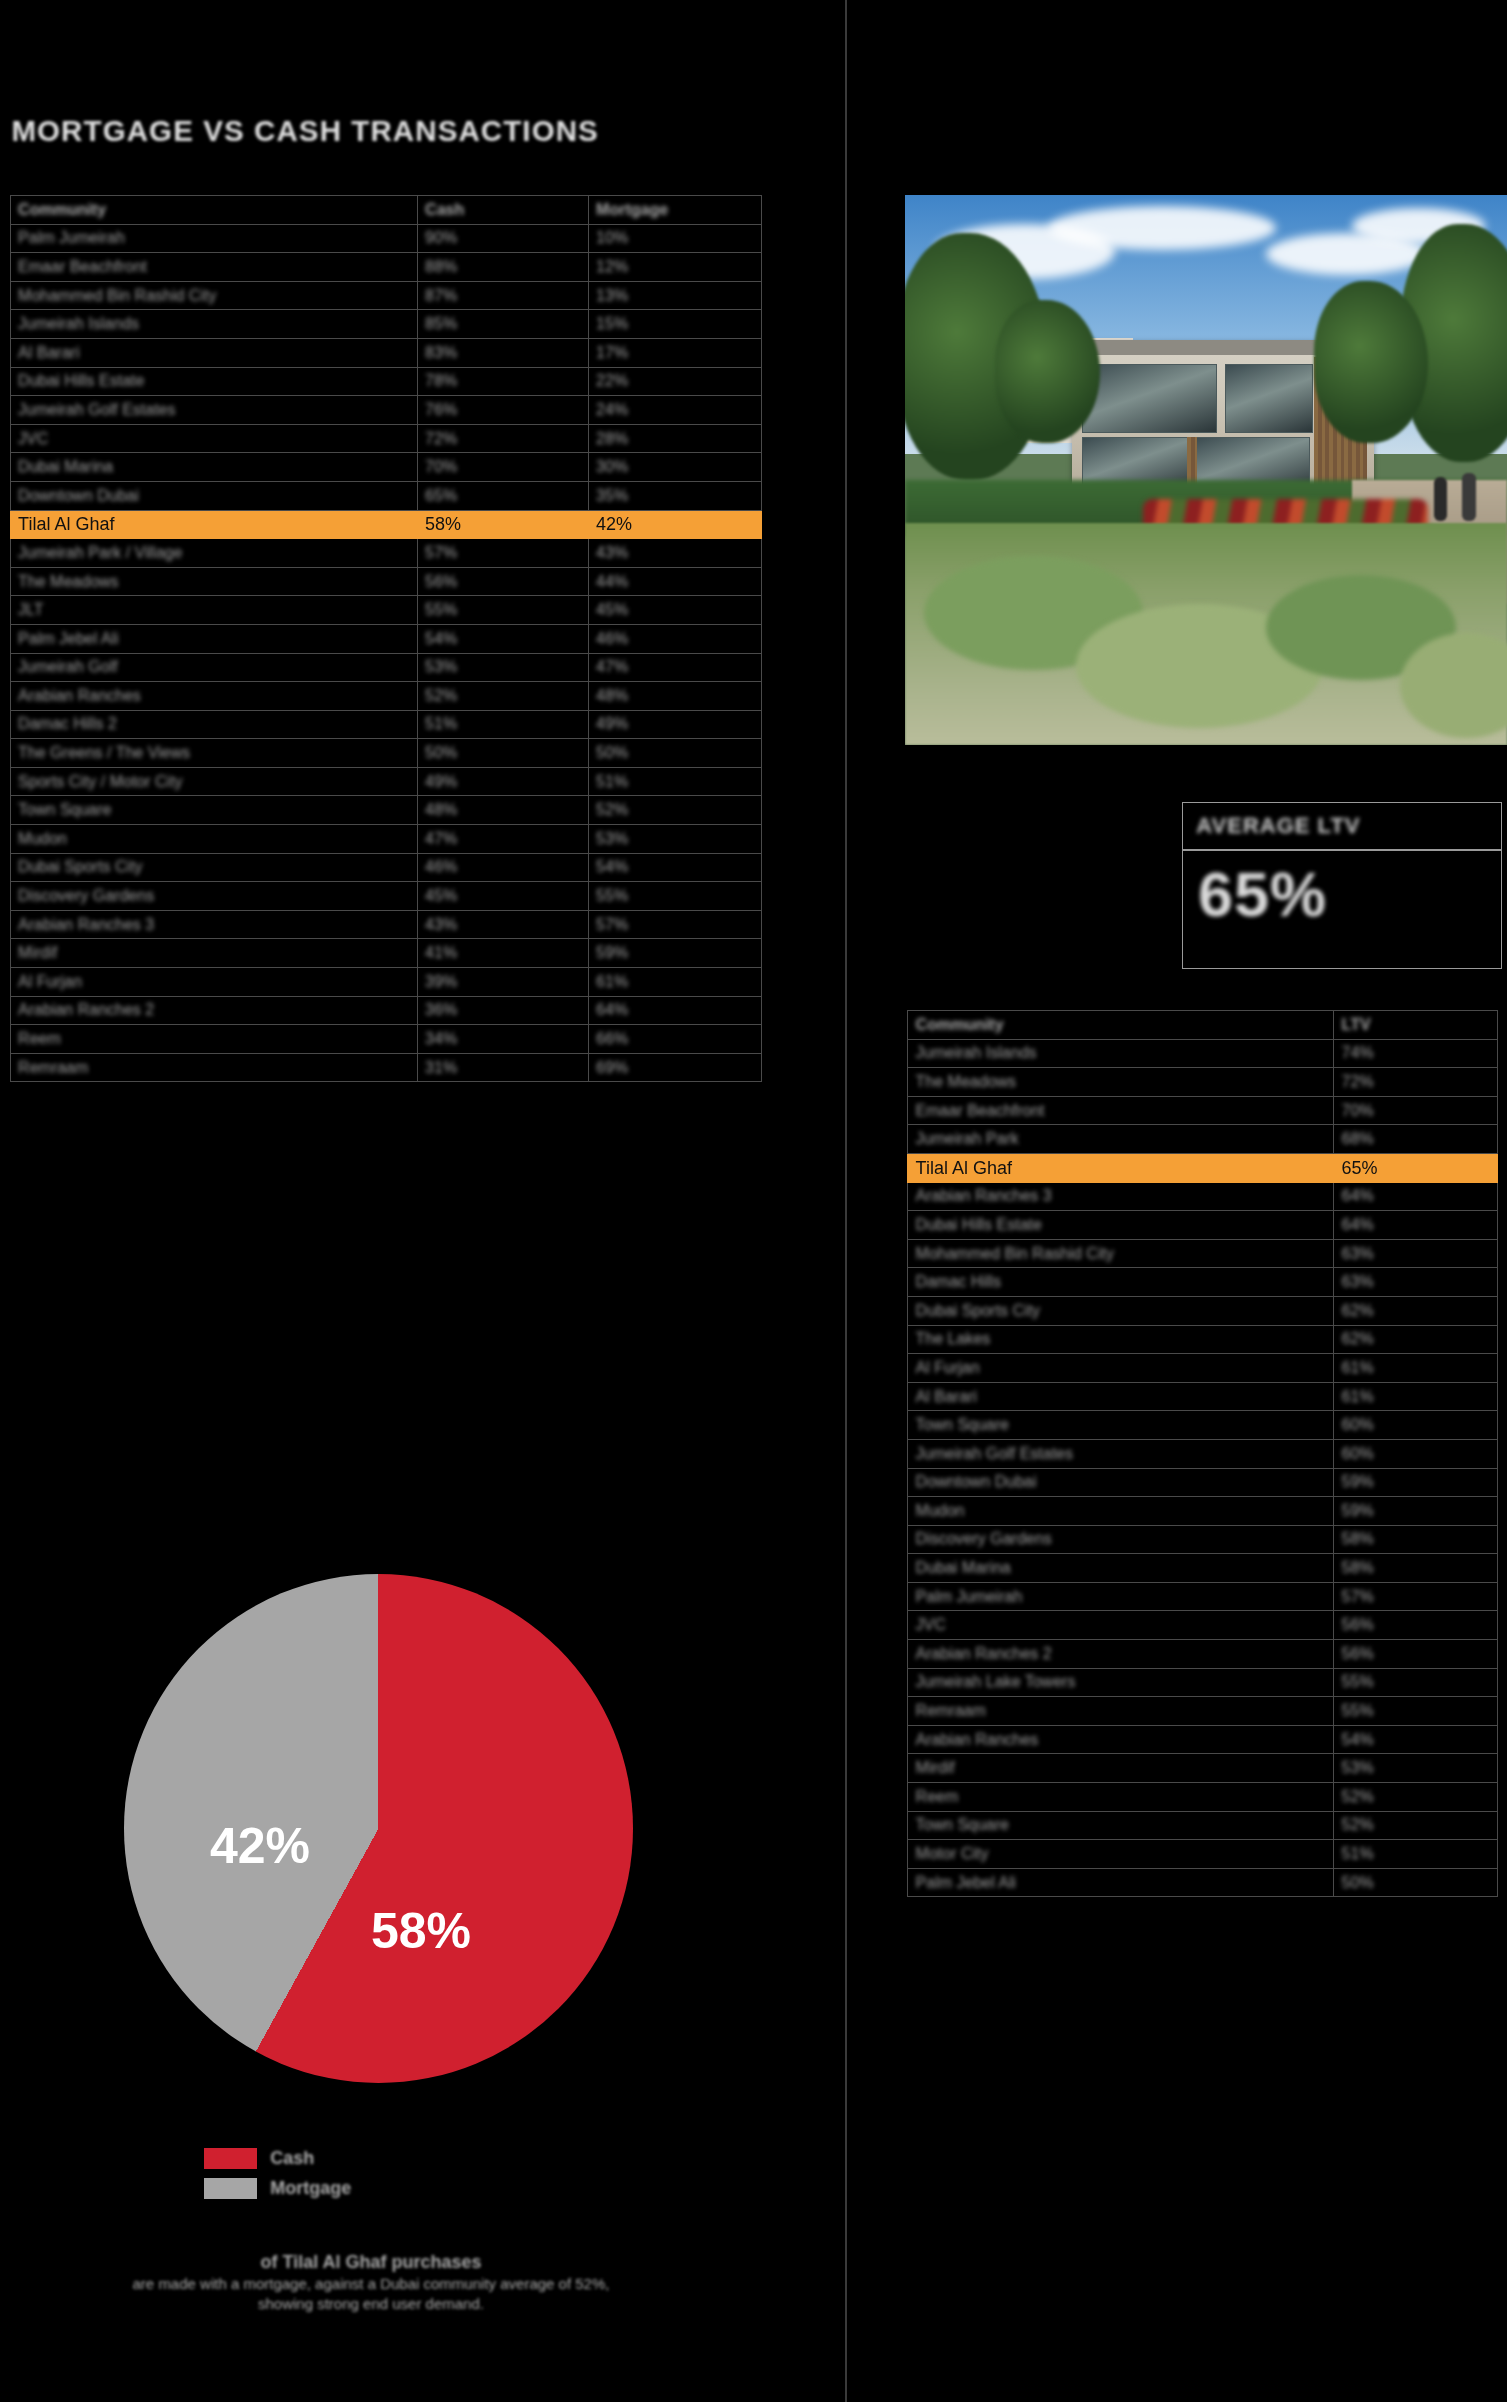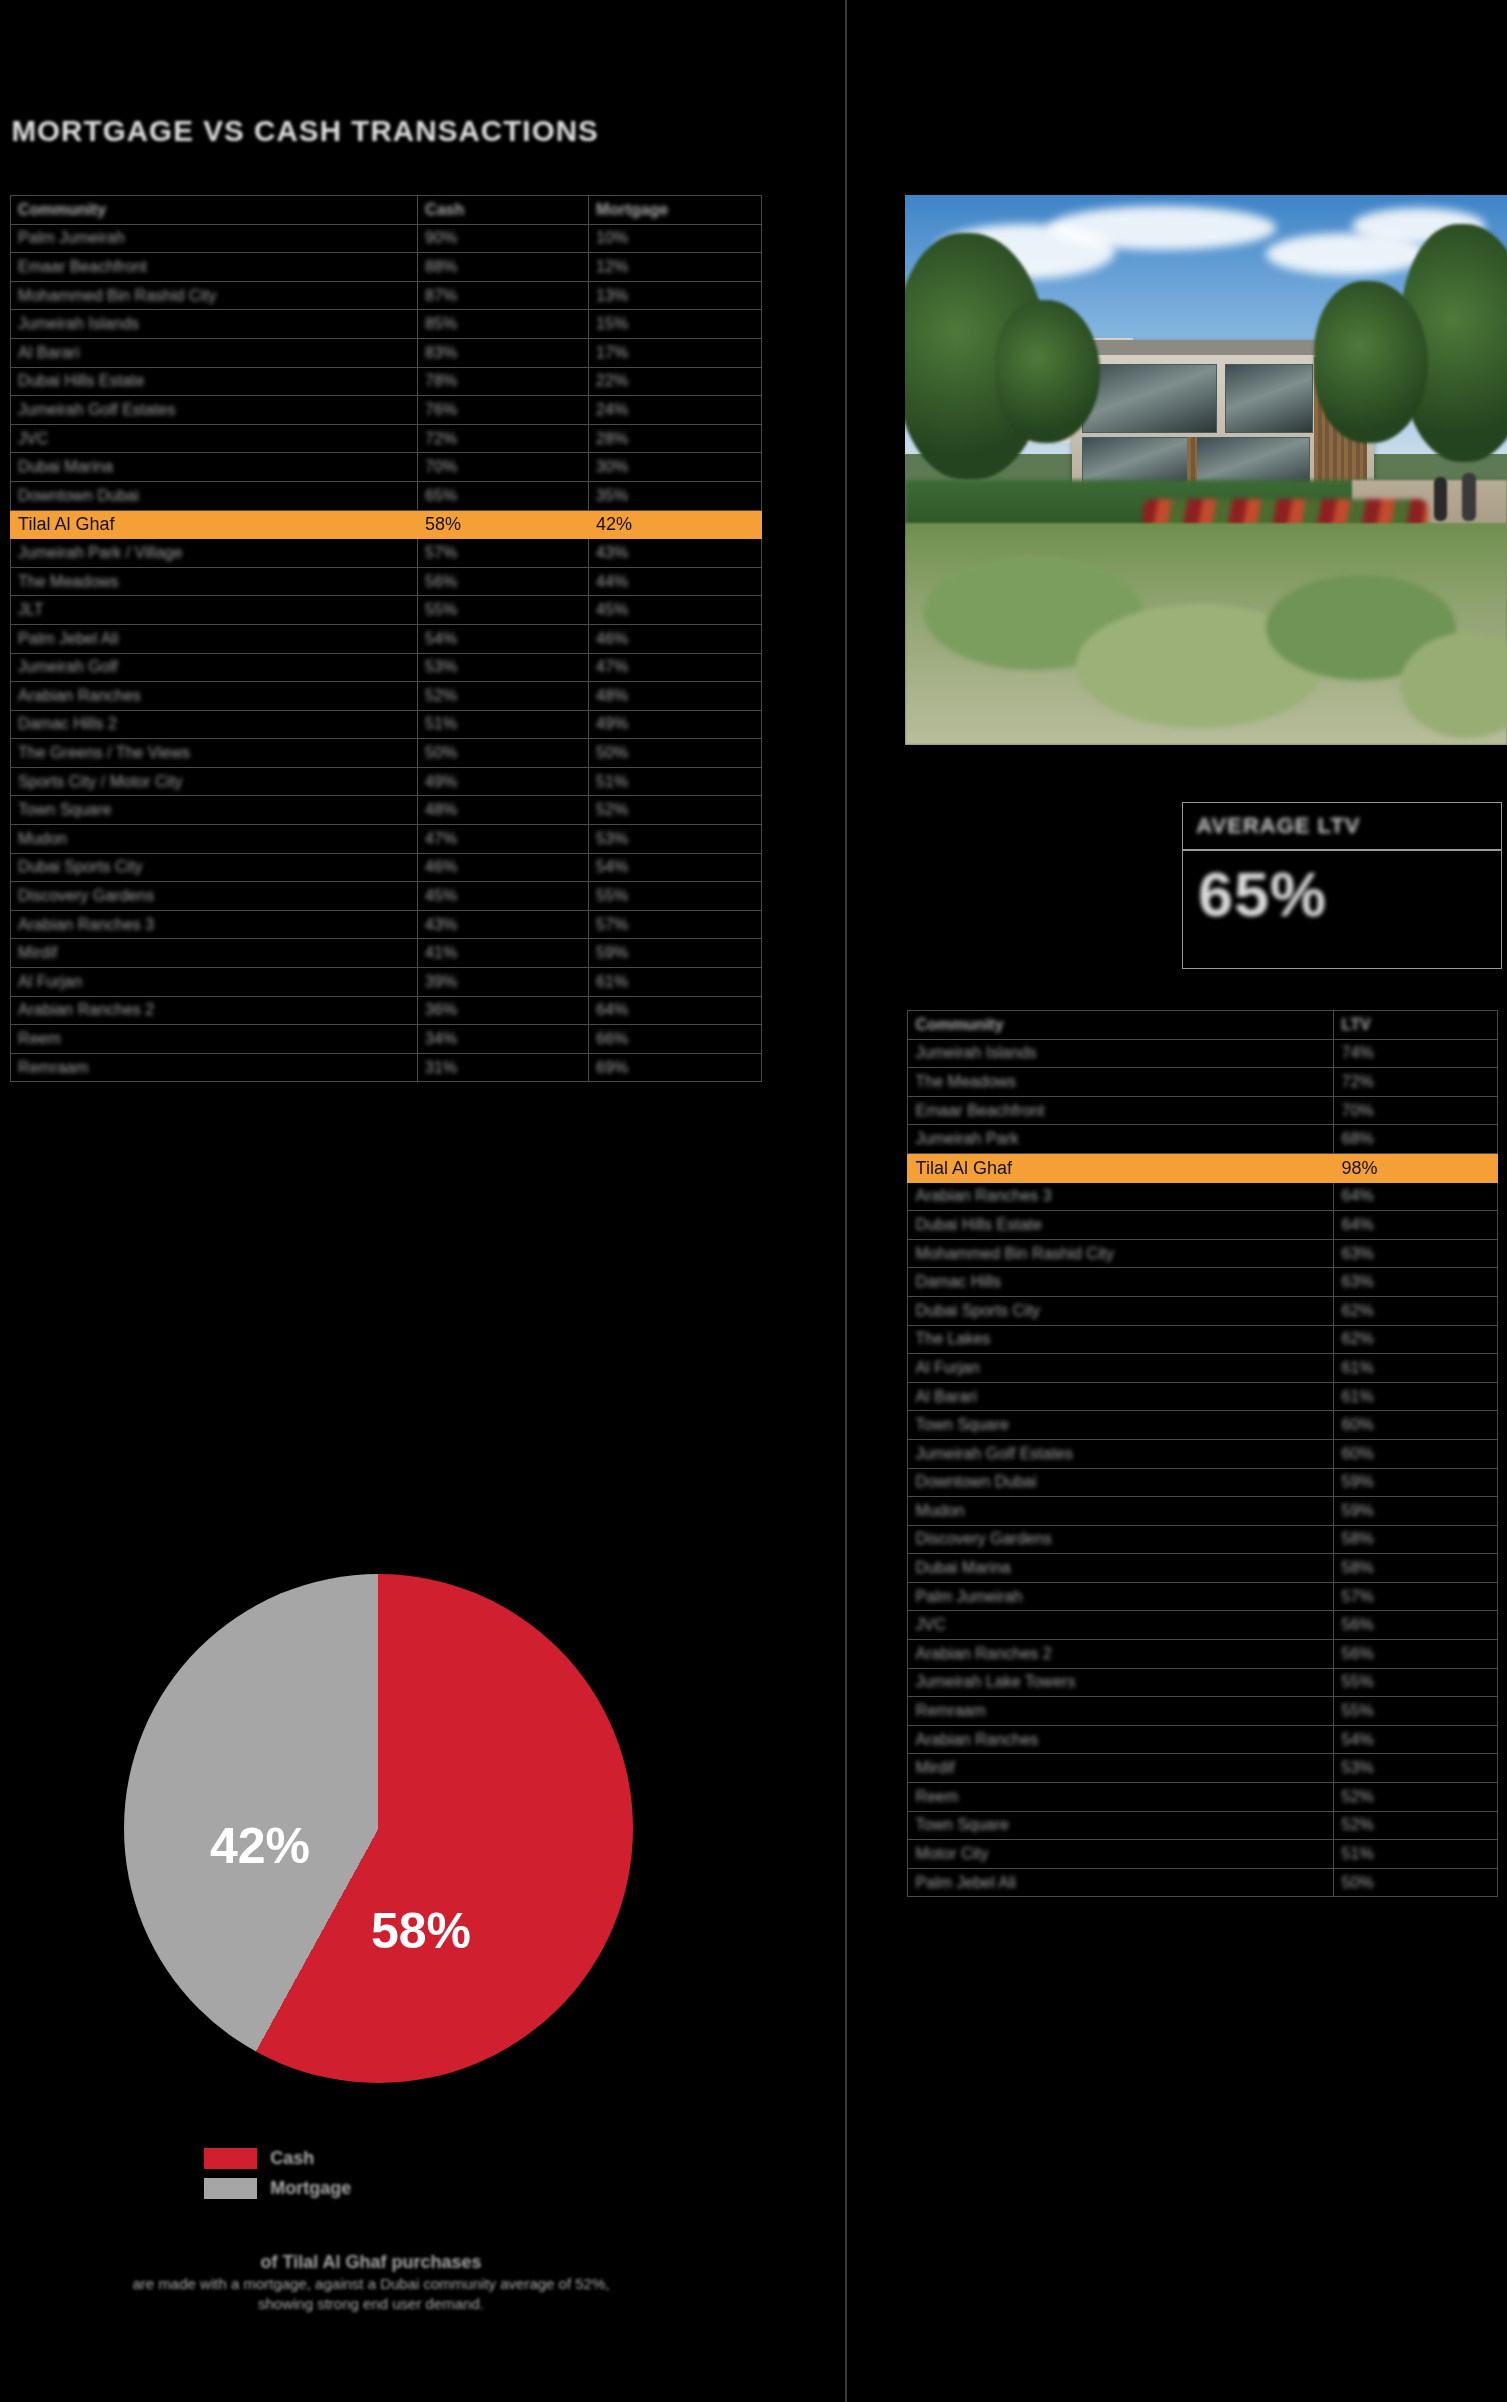--- a/index.html
+++ b/index.html
@@ -602,21 +602,21 @@
         <tr class="blurred">
           <td>Emaar Beachfront</td>
           <td>70%</td>
         </tr>
         <tr class="blurred">
           <td>Jumeirah Park</td>
           <td>68%</td>
         </tr>
         <tr class="hl">
           <td>Tilal Al Ghaf</td>
-          <td>98%</td>
+          <td>65%</td>
         </tr>
         <tr class="blurred">
           <td>Arabian Ranches 3</td>
           <td>64%</td>
         </tr>
         <tr class="blurred">
           <td>Dubai Hills Estate</td>
           <td>64%</td>
         </tr>
         <tr class="blurred">

